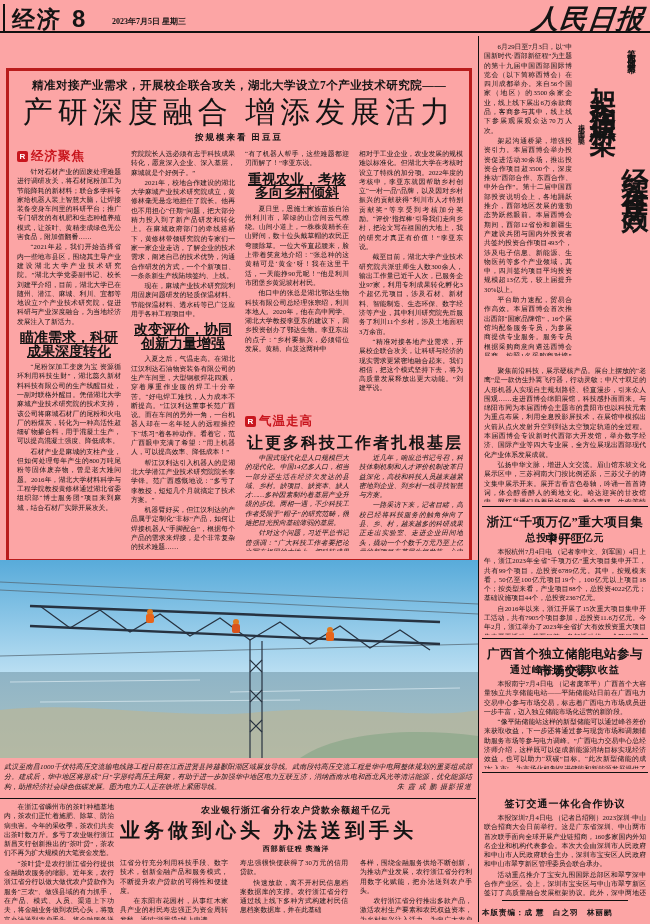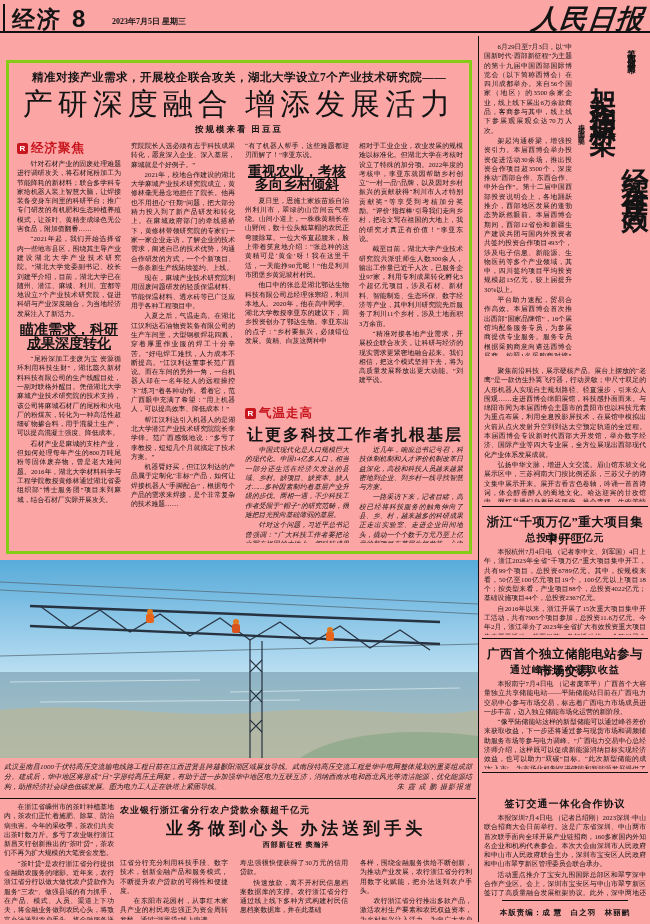--- a/index.html
+++ b/index.html
@@ -8,52 +8,52 @@
         font-family:"Liberation Serif",serif;color:#141414;}
   .abs{position:absolute;}
   
   .hdr-section{font-size:23px;font-weight:bold;letter-spacing:2px;}
   .hdr-no{font-size:24px;font-weight:bold;font-family:"Liberation Sans",sans-serif;}
   .hdr-date{font-size:8px;font-weight:bold;}
   .hdr-rule{height:2px;background:#111;}
   .hdr-stub{width:2px;background:#111;}
   .masthead{font-size:27px;font-weight:bold;font-style:italic;letter-spacing:1px;transform:skewX(-6deg);}
   
-  .feature-box{border:3px solid #84cc16;background:transparent;}
+  .feature-box{border:3px solid #b91c1c;background:transparent;margin-top:8px;}
   .kicker{font-size:11.5px;font-weight:bold;text-align:center;letter-spacing:.5px;}
   .big-headline{font-size:30px;font-weight:normal;text-align:center;letter-spacing:5px;}
   .byline{font-size:8.5px;font-weight:bold;text-align:center;letter-spacing:2px;}
   .col{font-size:6.8px;line-height:9.3px;text-align:justify;overflow:hidden;}
   .col p{margin:0 0 1px 0;}
   .ind{text-indent:2em;}
   .subhead{font-size:14px;font-weight:bold;text-align:center;line-height:13.5px;margin:5px 0 4px 0;text-indent:0;text-decoration:underline;}
   .badge-row{display:flex;align-items:center;gap:3px;margin:2px 0 5px 0;}
   .badge-icon{width:11px;height:11px;background:#c8161e;color:#fff;border-radius:2px;
               font-size:8px;font-weight:bold;display:flex;align-items:center;justify-content:center;
               font-family:"Liberation Sans",sans-serif;flex:0 0 auto;}
   .badge-label{color:#c8161e;font-size:12.5px;font-weight:bold;letter-spacing:1px;}
   .notes-title{font-size:16px;font-weight:bold;text-align:center;letter-spacing:2px;}
   .italic{font-style:italic;}
   
   .caption{font-size:7px;line-height:10px;text-align:justify;font-style:italic;}
   .credit{font-size:7px;font-style:italic;text-align:right;letter-spacing:1px;}
   .hrule{background:#111;height:1px;}
   .vrule{background:#111;width:1px;}
   
-  .bank-kicker{font-size:9px;font-weight:bold;text-align:left;letter-spacing:1px;}
-  .bank-headline{font-size:17px;font-weight:bold;text-align:center;letter-spacing:4px;}
+  .bank-kicker{font-size:9px;font-weight:bold;text-align:center;letter-spacing:1px;}
+  .bank-headline{font-size:20px;font-weight:bold;letter-spacing:4px;}
   .small-byline{font-size:7px;font-weight:bold;text-align:center;letter-spacing:1px;}
   
   .vert{writing-mode:vertical-rl;}
   .sb-head{font-size:12.5px;font-weight:bold;text-align:center;letter-spacing:.5px;}
   .sb-sub{font-size:10px;font-weight:bold;text-align:center;letter-spacing:1px;}
   .v-kicker{font-size:8.5px;font-weight:bold;letter-spacing:2px;}
   .v-headline{font-size:27px;font-weight:bold;letter-spacing:8px;line-height:30px;}
   .v-byline{font-size:7px;letter-spacing:1px;}
-  .footer-editors{font-size:7.5px;font-weight:bold;text-align:center;letter-spacing:1px;}
+  .footer-editors{font-size:7.5px;font-weight:bold;letter-spacing:1px;}
 </style>
 </head>
 <body>
 
 <div class="page">
 
   <div class="abs hdr-stub" style="left:3px;top:4px;height:28px;"></div>
   <span class="abs hdr-section" style="left:12px;top:4px;">经济</span>
   <span class="abs hdr-no" style="left:72px;top:5px;">8</span>
   <span class="abs hdr-date" style="left:112px;top:16px;">2023年7月5日  星期三</span>
@@ -74,20 +74,21 @@
       <p class="ind">“2021年起，我们开始选择省内一些地市县区，围绕其主导产业建设湖北大学产业技术研究院。”湖北大学党委副书记、校长刘建平介绍，目前，湖北大学已在随州、潜江、麻城、利川、宜都等地设立7个产业技术研究院，促进科研与产业深度融合，为当地经济发展注入了新活力。</p>
       <div class="subhead">瞄准需求，科研成果深度转化</div>
       <p class="ind">“尾粉深加工变废为宝  资源循环利用科技生财”，湖北蕊久新材料科技有限公司的生产线醒目处，一副对联格外醒目。凭借湖北大学麻城产业技术研究院的技术支持，该公司将麻城石材厂的尾粉和火电厂的粉煤灰，转化为一种高活性超细矿物掺合料，用于混凝土生产，可以提高混凝土强度、降低成本。</p>
       <p class="ind">石材产业是麻城的支柱产业，但如何处理每年产生的800万吨尾粉等固体废弃物，曾是老大难问题。2016年，湖北大学材料科学与工程学院教授黄修林通过湖北省委组织部“博士服务团”项目来到麻城，结合石材厂实际开展攻关。</p>
     </div>
 
     <div class="abs col" style="left:122px;top:78px;width:104px;height:404px;">
       <p>究院院长人选必须有志于科技成果转化，愿意深入企业、深入基层，麻城就是个好例子。”</p>
       <p class="ind">2021年，校地合作建设的湖北大学麻城产业技术研究院成立，黄修林毫无悬念地担任了院长。他再也不用担心“任期”问题，把大部分精力投入到了新产品研发和转化上。在麻城政府部门的牵线搭桥下，黄修林带领研究院的专家们一家一家企业走访，了解企业的技术需求，阐述自己的技术优势，沟通合作研发的方式，一个个新项目、一条条新生产线陆续签约、上线。</p>
       <p class="ind">现在，麻城产业技术研究院利用固废问题研发的轻质保温材料、节能保温材料、透水砖等已广泛应用于各种工程项目中。</p>
+      <div class="subhead">改变评价，协同创新力量增强</div>
       <p class="ind">入夏之后，气温走高。在湖北江汉利达石油物资装备有限公司的生产车间里，大型钢板焊花四溅，穿着厚重作业服的焊工十分辛苦。“好电焊工难找，人力成本不断提高。”江汉利达董事长范广西说。而在车间的另外一角，一台机器人却在一名年轻人的远程操控下“练习”着各种动作。看着它，范广西眼中充满了希望：“用上机器人，可以提高效率、降低成本！”</p>
       <p class="ind">帮江汉利达引入机器人的是湖北大学潜江产业技术研究院院长李学锋。范广西感慨地说：“多亏了李教授，短短几个月就搞定了技术方案。”</p>
       <p class="ind">机器臂好买，但江汉利达的产品属于定制化“非标”产品，如何让焊接机器人“手脚配合”，根据每个产品的需求来焊接，是个非常复杂的技术难题……</p>
     </div>
 
     <div class="abs col" style="left:236px;top:78px;width:104px;height:258px;">
       <p>“有了机器人帮手，这些难题都迎刃而解了！”李亚东说。</p>
       <div class="subhead">重视农业，考核多向乡村倾斜</div>
       <p class="ind">夏日里，恩施土家族苗族自治州利川市，翠绿的山峦间云气缭绕。山间小道上，一株株黄精长在山野间，数十位头戴草帽的农民正弯腰除草。一位大爷直起腰来，脸上带着笑意地介绍：“张总种的这黄精可是‘黄金’呀！我在这里干活，一天能挣90元呢！”他是利川市团堡乡黄泥坡村村民。</p>
       <p class="ind">他口中的张总是湖北鄂达生物科技有限公司总经理张宗绍，利川本地人。2020年，他在高中同学、湖北大学教授李亚东的建议下，回乡投资创办了鄂达生物。李亚东出的点子：“乡村要振兴，必须错位发展。黄精、白芨这两种中</p>

